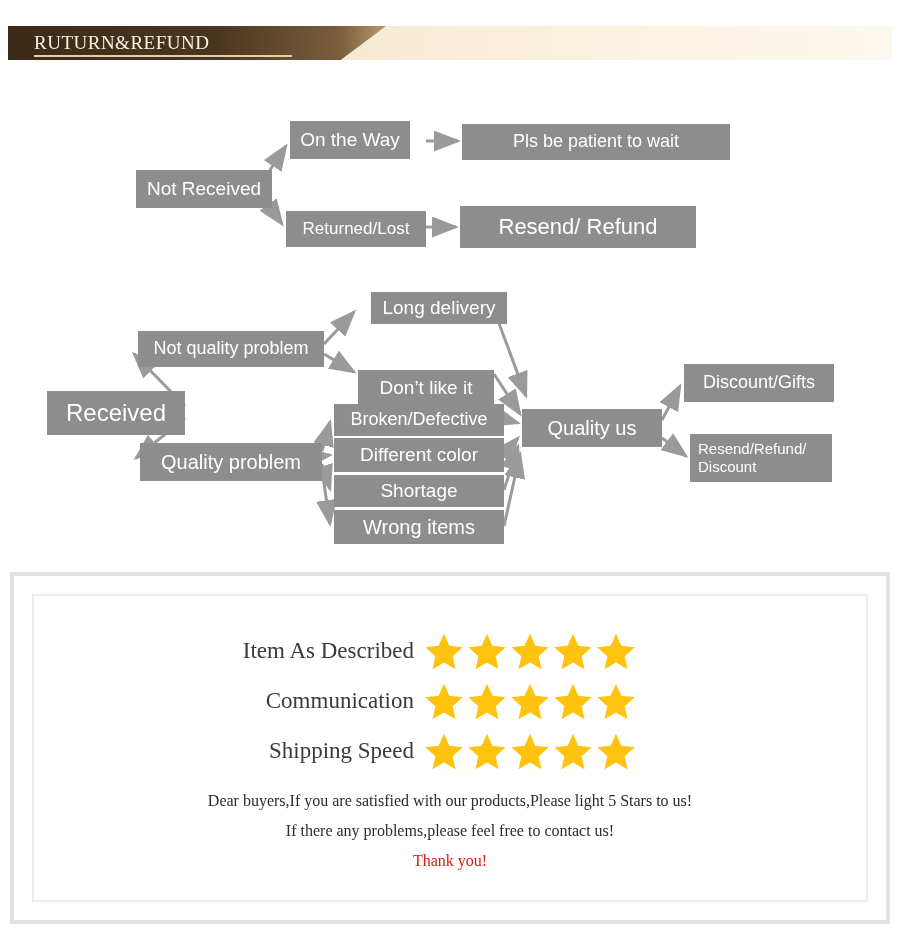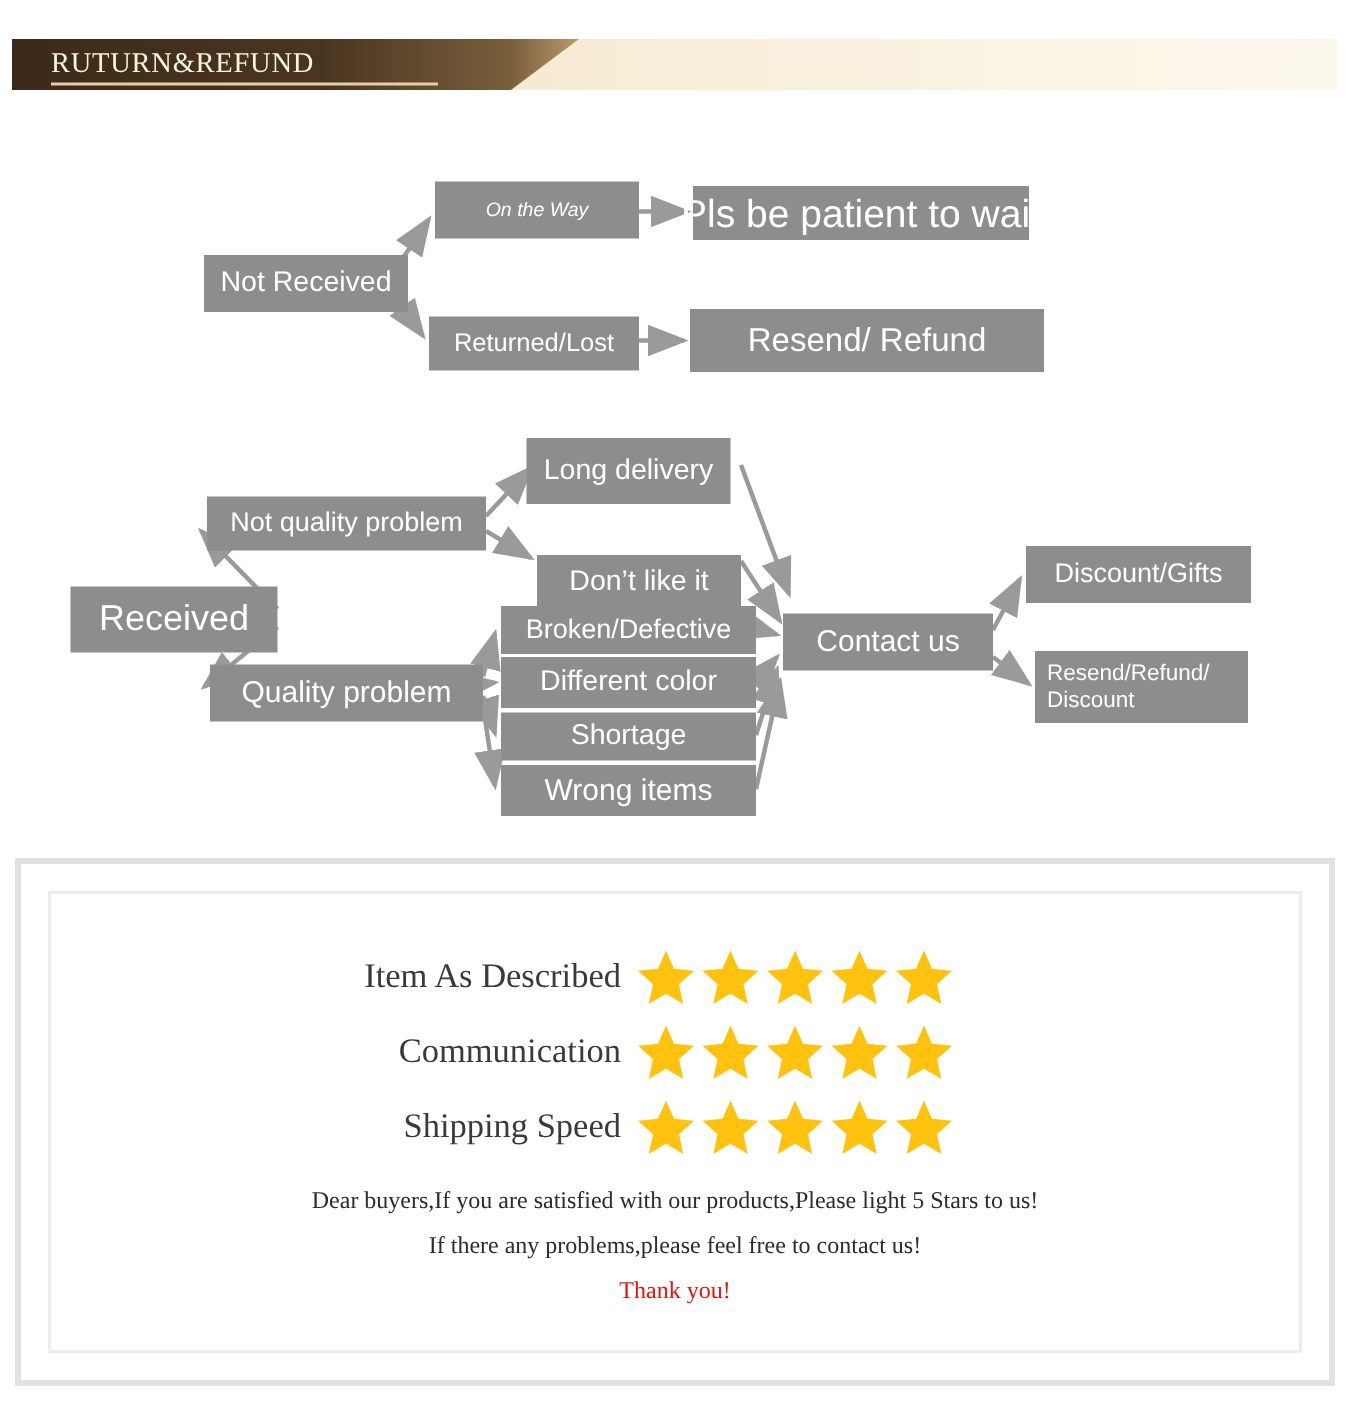--- a/index.html
+++ b/index.html
@@ -192,34 +192,34 @@
         <path d="M504,353 L518,357"></path>
         <path d="M504,388 L518,372"></path>
         <path d="M504,424 L518,380"></path>
         <path d="M504,460 L520,388"></path>
 
         <path d="M662,354 L680,320"></path>
         <path d="M662,372 L686,390"></path>
       </g>
     </svg>
   <div class="node" style="left: 136px; top: 104px; width: 136px; height: 38px; font-size: 19px;">Not Received</div>
-      <div class="node" style="left: 290px; top: 55px; width: 136px; height: 38px; font-size: 13px; font-style: italic;">On the Way</div>
-      <div class="node" style="left: 462px; top: 58px; width: 224px; height: 36px; font-size: 26px;">Pls be patient to wait</div>
+      <div class="node" style="left: 290px; top: 55px; width: 120px; height: 38px; font-size: 19px;">On the Way</div>
+      <div class="node" style="left: 462px; top: 58px; width: 268px; height: 36px; font-size: 18px;">Pls be patient to wait</div>
       <div class="node" style="left: 286px; top: 145px; width: 140px; height: 36px; font-size: 17px;">Returned/Lost</div>
       <div class="node" style="left: 460px; top: 140px; width: 236px; height: 42px; font-size: 22px;">Resend/ Refund</div>
       <div class="node" style="left: 47px; top: 325px; width: 138px; height: 44px; font-size: 24px;">Received</div>
       <div class="node" style="left: 138px; top: 265px; width: 186px; height: 36px; font-size: 18px;">Not quality problem</div>
       <div class="node" style="left: 140px; top: 377px; width: 182px; height: 38px; font-size: 20px;">Quality problem</div>
-      <div class="node" style="left: 351px; top: 226px; width: 136px; height: 44px; font-size: 19px;">Long delivery</div>
+      <div class="node" style="left: 371px; top: 226px; width: 136px; height: 32px; font-size: 19px;">Long delivery</div>
       <div class="node" style="left: 358px; top: 291px; width: 136px; height: 36px; font-size: 19px; margin-top: 13px;">Don’t like it</div>
       <div class="node" style="left: 334px; top: 338px; width: 170px; height: 32px; font-size: 18px;">Broken/Defective</div>
       <div class="node" style="left: 334px; top: 372px; width: 170px; height: 34px; font-size: 19px;">Different color</div>
       <div class="node" style="left: 334px; top: 409px; width: 170px; height: 32px; font-size: 19px;">Shortage</div>
       <div class="node" style="left: 334px; top: 444px; width: 170px; height: 34px; font-size: 20px;">Wrong items</div>
-      <div class="node" style="left: 522px; top: 343px; width: 140px; height: 38px; font-size: 20px;">Contact us</div>
+      <div class="node" style="left: 522px; top: 343px; width: 140px; height: 38px; font-size: 20px;">Quality us</div>
       <div class="node" style="left: 684px; top: 298px; width: 150px; height: 38px; font-size: 18px;">Discount/Gifts</div>
       <div class="node multiline" style="left: 690px; top: 368px; width: 142px; height: 48px; font-size: 15px;">Resend/Refund/ Discount</div>
     </div>
 
   <div class="ratings-outer">
     <div class="ratings-inner">
       <div id="rating-rows">
           <div class="rating-row" style="top: 32px; left: 170px;">
             <div class="rating-label">Item As Described</div>
             <div class="stars">

